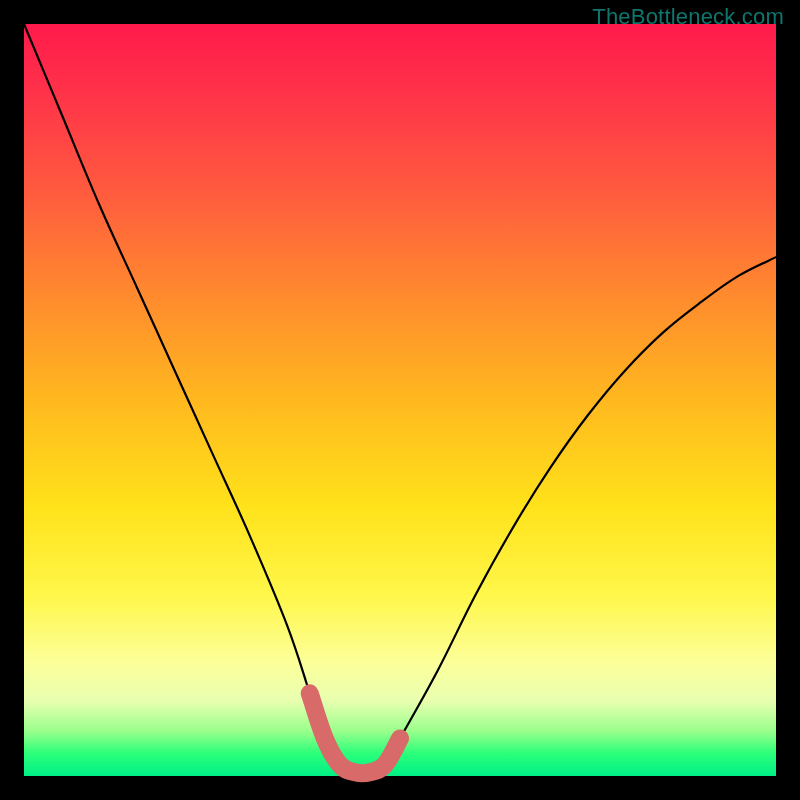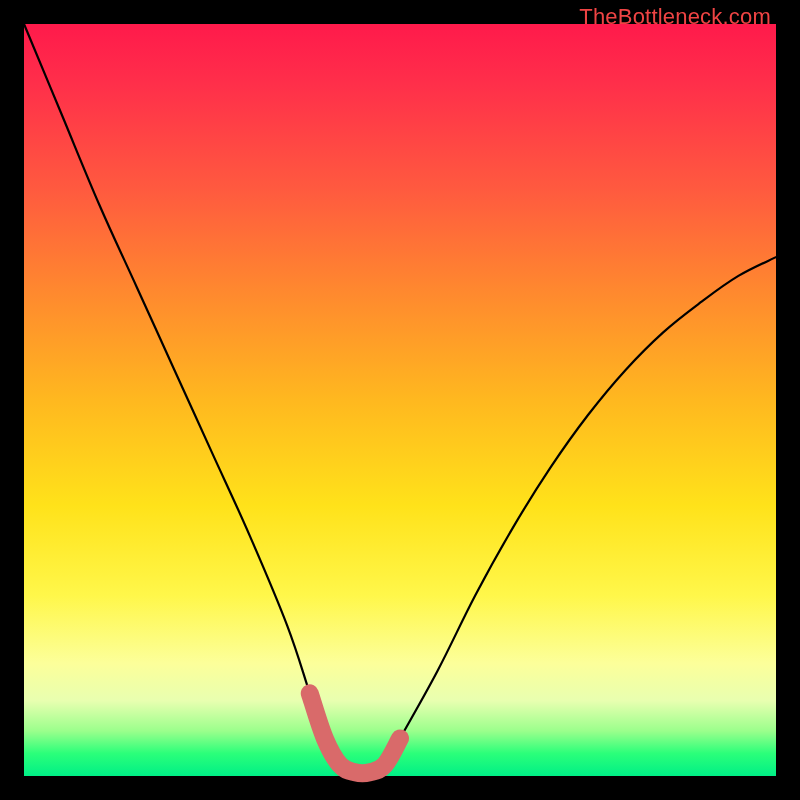--- a/index.html
+++ b/index.html
@@ -27,22 +27,22 @@
       #fff74a 76%,
       #fcff9a 85%,
       #e8ffb0 90%,
       #9bff8c 94%,
       #2bff7a 97%,
       #00ef86 100%);
   }
   .watermark {
     position: absolute;
     top: 4px;
-    right: 29px;
-    color: #ef4444;
+    right: 16px;
+    color: #0f766e;
     font-size: 22px;
     font-weight: 500;
     letter-spacing: 0.2px;
     user-select: none;
   }
   svg.plot {
     position: absolute;
     left: 0;
     top: 0;
     width: 752px;

